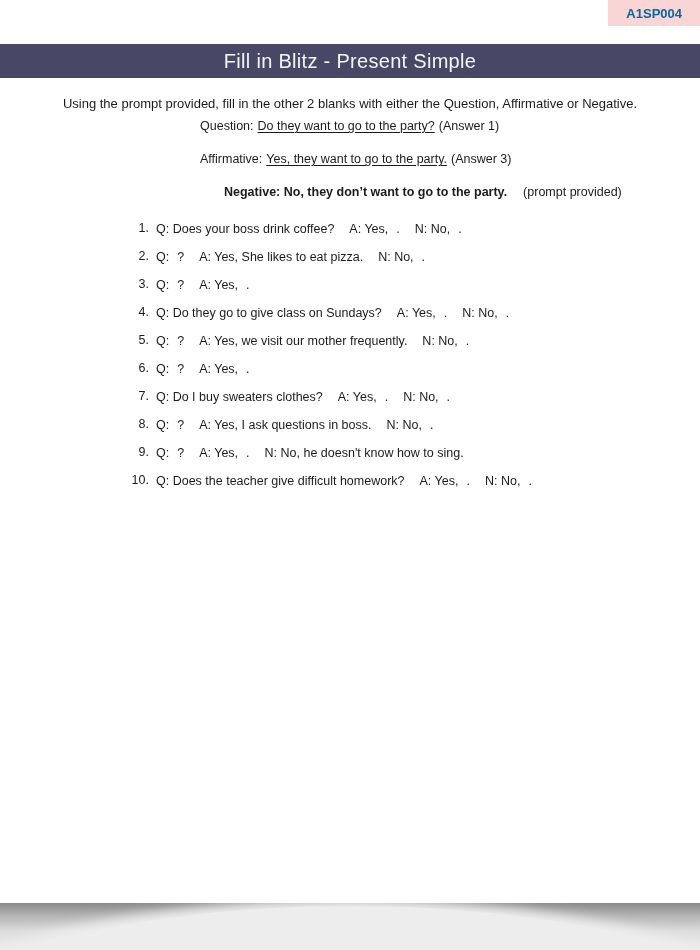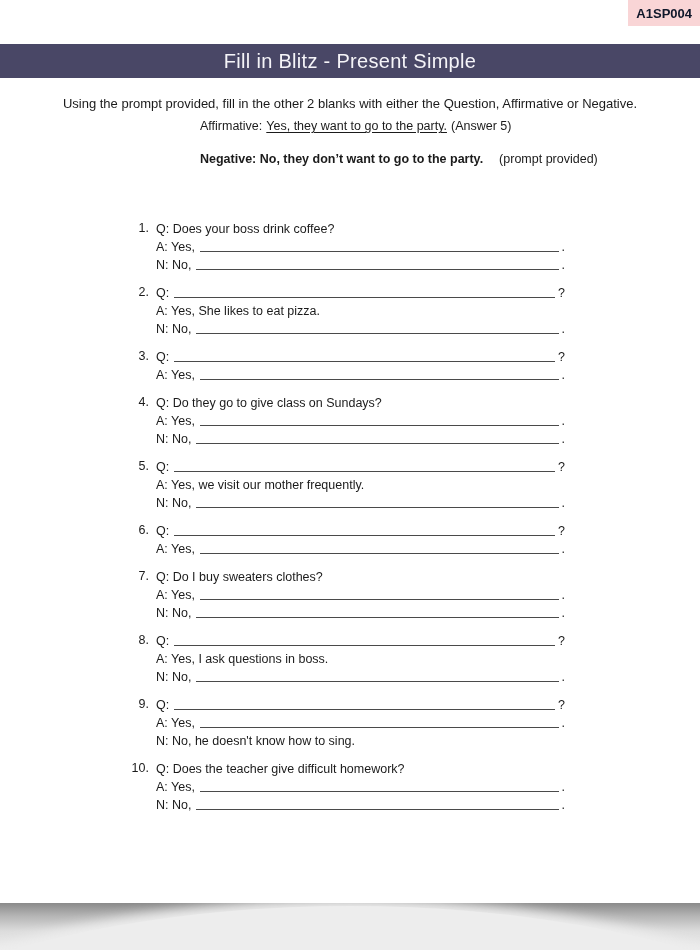--- a/index.html
+++ b/index.html
@@ -10,22 +10,22 @@
     overflow:hidden;
     font-family:"Liberation Sans", sans-serif;
     color:#1b1b1b;
   }
   
   .badge{
     position:absolute;top:0;right:0;
     min-width:70px;height:26px;
     background:#f9d5d6;
     display:flex;align-items:center;justify-content:center;
-    font-size:13px;font-weight:600;color:#0f172a;
-    padding:0 8px;box-sizing:border-box;
+    font-size:13px;font-weight:600;color:#0369a1;
+    padding:0 18px;box-sizing:border-box;
   }
   
   .titlebar{
     position:absolute;left:0;top:44px;width:700px;height:34px;
     background:#494766;
     display:flex;align-items:center;justify-content:center;
   }
   .titlebar .title{
     color:#f5f4f8;font-size:20px;font-weight:500;letter-spacing:.3px;
   }
@@ -35,29 +35,29 @@
     text-align:center;font-size:13px;
   }
   
   .example{
     position:absolute;left:200px;top:120px;width:420px;
     font-size:12.5px;
   }
   .ex-line{height:13px;line-height:13px;margin-bottom:20px;white-space:nowrap;}
   .ex-u{text-decoration:underline;text-underline-offset:2px;margin:0 4px;}
   .ex-note{margin-left:16px;}
-  .ex-bold{font-weight:bold;}
+  .ex-bold{font-weight:bold;margin-left:24px;}
   
   .qlist{
     position:absolute;left:128px;top:219px;width:437px;
     font-size:12.5px;
   }
   .item{display:flex;margin-bottom:10px;}
   .num{width:21px;text-align:right;margin-right:7px;line-height:18px;flex:none;}
-  .lines{flex:1;display:flex;flex-direction:column;min-width:0;}
+  .lines{flex:1;display:flex;flex-direction:row;min-width:0;gap:15px;}
   .line{height:18px;display:flex;}
   .line .pre{white-space:pre;align-self:flex-end;line-height:15px;}
   .line .blank{flex:1;border-bottom:1px solid #4a4a4a;margin:0 3px 3px 5px;}
   .line .end{align-self:flex-end;line-height:15px;}
   
   .bottom-strip{
     position:absolute;left:0;top:903px;width:700px;height:47px;
     background:linear-gradient(to bottom,#8a8a8a 0px,#b5b5b5 13px,#dcdcdc 28px,#ececec 47px);
     overflow:hidden;
   }
@@ -76,21 +76,22 @@
     <span>A1SP004</span>
   </div>
 
   <div class="titlebar">
     <span class="title">Fill in Blitz - Present Simple</span>
   </div>
 
   <div class="instruction">Using the prompt provided, fill in the other 2 blanks with either the Question, Affirmative or Negative.</div>
 
   <div class="example">
-    <div class="ex-line"><span>Affirmative:</span><span class="ex-u">Yes, they want to go to the party.</span><span>(Answer 5)</span></div>
+    <div class="ex-line"><span>Question:</span><span class="ex-u">Do they want to go to the party?</span><span>(Answer 1)</span></div>
+    <div class="ex-line"><span>Affirmative:</span><span class="ex-u">Yes, they want to go to the party.</span><span>(Answer 3)</span></div>
     <div class="ex-line"><span class="ex-bold">Negative: No, they don’t want to go to the party.</span><span class="ex-note">(prompt provided)</span></div>
   </div>
 
   <div class="qlist">
   <div class="item">
     <span class="num">1.</span>
     <div class="lines">
 
     <div class="line noblank">
         <span class="pre">Q: Does your boss drink coffee?</span>

